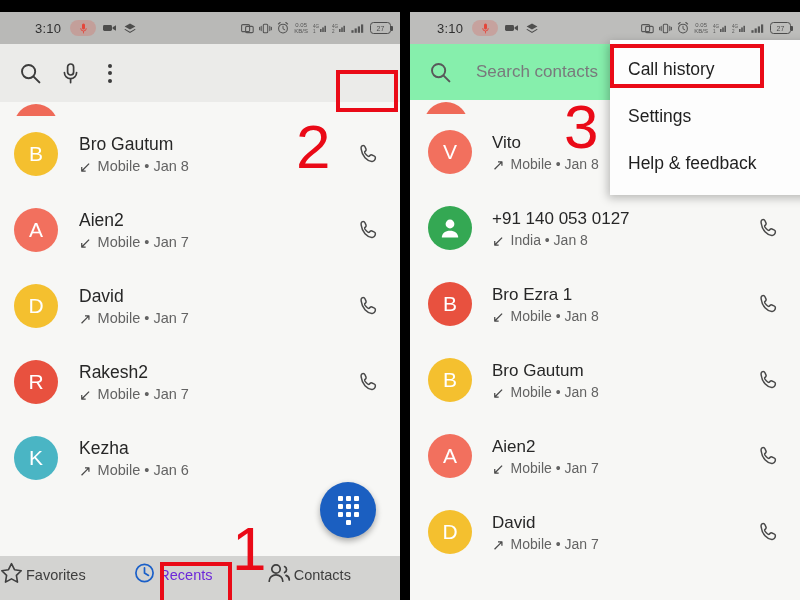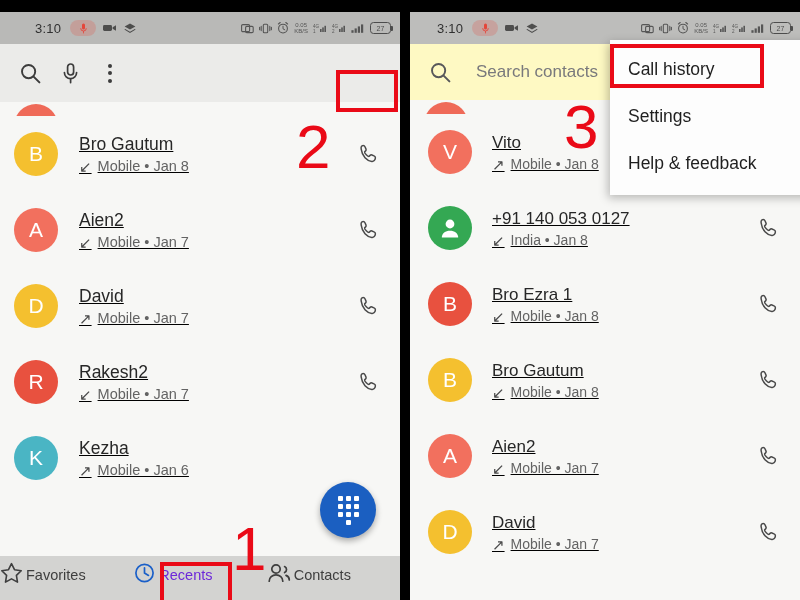--- a/index.html
+++ b/index.html
@@ -67,21 +67,21 @@
 
   
   .searchbar {
     position: relative;
     height: 58px;
     background: #ebebe9;
     display: flex;
     align-items: center;
     padding: 0 10px;
   }
-  .panel-right .searchbar { background: #fef9c3; height: 56px; }
+  .panel-right .searchbar { background: #86efac; height: 56px; }
   .search-text {
     flex: 1;
     font-size: 17.5px;
     color: #79797c;
     margin-left: 18px;
     white-space: nowrap;
     overflow: hidden;
   }
   .panel-right .search-text { font-size: 17px; margin-left: 16px; }
   .icon-btn {
@@ -103,21 +103,21 @@
   .panel-right .row { height: 76px; padding-left: 18px; }
   .avatar {
     width: 44px; height: 44px;
     border-radius: 50%;
     flex-shrink: 0;
     display: flex; align-items: center; justify-content: center;
     color: #fff;
     font-size: 21px;
     font-weight: 400;
   }
-  .row-text { margin-left: 21px; flex: 1; min-width: 0; text-decoration: underline; }
+  .row-text { margin-left: 21px; flex: 1; min-width: 0; }
   .panel-right .row-text { margin-left: 20px; }
   .row-name {
     font-size: 17.5px;
     color: #272727;
     line-height: 1.25;
     white-space: nowrap;
   }
   .panel-right .row-name { font-size: 17px; }
   .row-sub {
     font-size: 14.5px;

